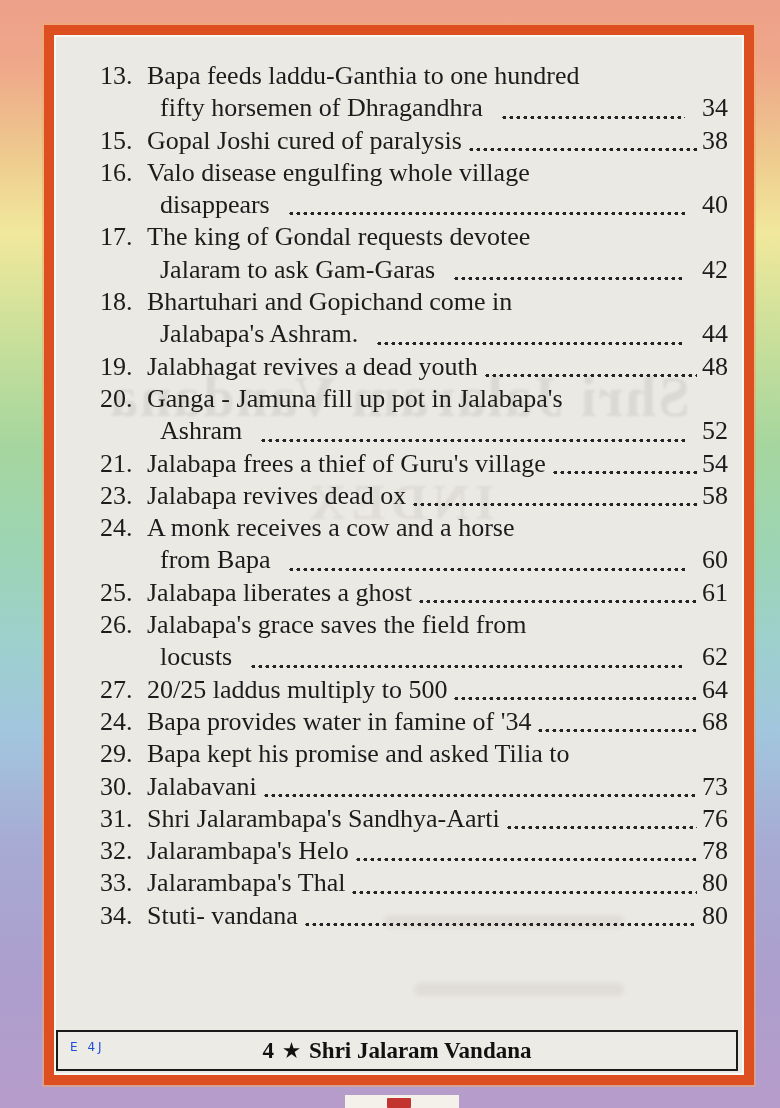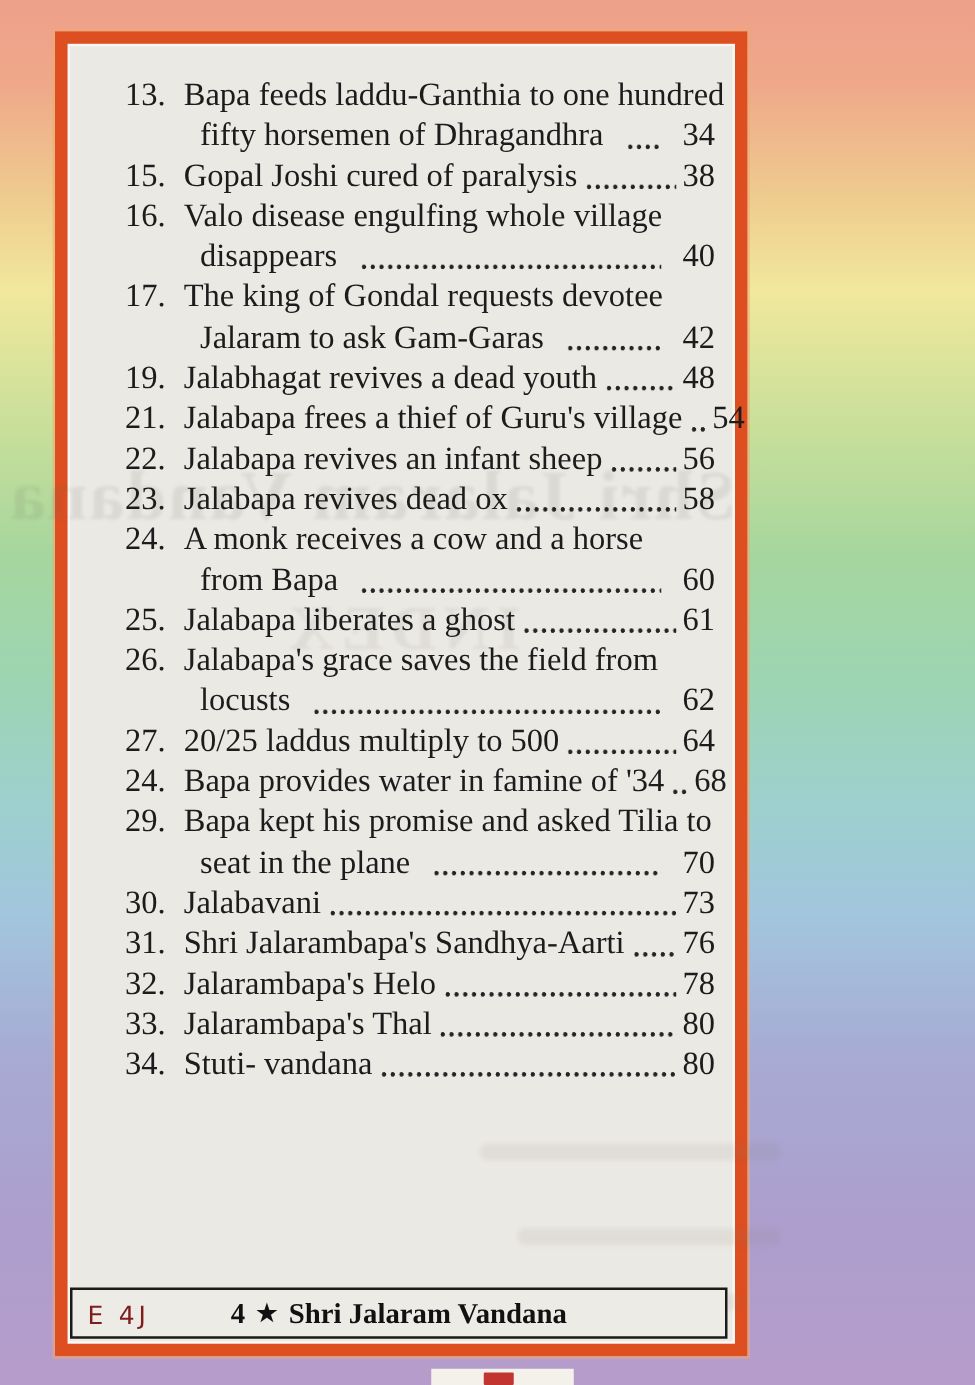--- a/index.html
+++ b/index.html
@@ -26,21 +26,21 @@
       #a2c6de 66%,
       #a7abd4 76%,
       #ac9ecd 88%,
       #b69ccb 100%);
   }
   
   .sheet {
     position: absolute;
     left: 44px;
     top: 25px;
-    width: 554px;
+    width: 710px;
     height: 1060px;
     box-sizing: border-box;
     border: 10px solid #dd4e20;
     box-shadow: 0 0 0 2px rgba(238,170,110,0.55), inset 0 0 0 2px rgba(255,255,252,0.65);
     background:
       radial-gradient(ellipse 420px 260px at 32% 36%, rgba(255,255,255,0.35), transparent 65%),
       repeating-linear-gradient(180deg, rgba(150,145,138,0.05) 0 2px, transparent 2px 27px),
       linear-gradient(180deg, #eeedе9 0%, #ebe9e4 45%, #e9e7e2 100%);
     background-color: #ebe9e4;
   }
@@ -120,23 +120,23 @@
     background: #edebe6;
     display: flex;
     align-items: center;
     justify-content: center;
   }
   .footer-code {
     position: absolute;
     left: 12px;
     top: 8px;
     font-family: "DejaVu Sans", sans-serif;
-    font-size: 20px;
+    font-size: 12px;
     letter-spacing: 3px;
-    color: #7f1d1d;
+    color: #1d4ed8;
   }
   .footer-center {
     font-weight: bold;
     font-size: 23px;
     color: #111;
     display: flex;
     align-items: baseline;
     gap: 9px;
   }
   .footer-center .star { font-size: 19px; position: relative; top: -1px; }
@@ -211,44 +211,58 @@
           <span class="txt">The king of Gondal requests devotee</span>
         </div>
         <div class="row cont">
           <span class="txt">Jalaram to ask Gam-Garas</span>
           <span class="dots"></span>
           <span class="pg">42</span>
         </div>
       </div>
       <div class="entry">
         <div class="row">
+          <span class="num">18.</span>
+          <span class="txt">Bhartuhari and Gopichand come in</span>
+        </div>
+        <div class="row cont">
+          <span class="txt">Jalabapa's  Ashram.</span>
+          <span class="dots"></span>
+          <span class="pg">44</span>
+        </div>
+      </div>
+      <div class="entry">
+        <div class="row">
           <span class="num">19.</span>
           <span class="txt">Jalabhagat revives a dead youth</span>
           <span class="dots"></span>
           <span class="pg">48</span>
         </div>
       </div>
       <div class="entry">
         <div class="row">
+          <span class="num">20.</span>
+          <span class="txt">Ganga - Jamuna fill up pot in Jalabapa's</span>
+        </div>
+        <div class="row cont">
+          <span class="txt">Ashram</span>
+          <span class="dots"></span>
+          <span class="pg">52</span>
+        </div>
+      </div>
+      <div class="entry">
+        <div class="row">
           <span class="num">21.</span>
           <span class="txt">Jalabapa frees a thief of Guru's village</span>
           <span class="dots"></span>
           <span class="pg">54</span>
         </div>
       </div>
       <div class="entry">
         <div class="row">
-          <span class="num">22.</span>
-          <span class="txt">Jalabapa revives an infant sheep</span>
-          <span class="dots"></span>
-          <span class="pg">56</span>
-        </div>
-      </div>
-      <div class="entry">
-        <div class="row">
           <span class="num">23.</span>
           <span class="txt">Jalabapa revives dead ox</span>
           <span class="dots"></span>
           <span class="pg">58</span>
         </div>
       </div>
       <div class="entry">
         <div class="row">
           <span class="num">24.</span>
           <span class="txt">A monk receives a cow and a horse</span>
@@ -291,25 +305,20 @@
           <span class="num">24.</span>
           <span class="txt">Bapa provides water in famine of '34</span>
           <span class="dots"></span>
           <span class="pg">68</span>
         </div>
       </div>
       <div class="entry">
         <div class="row">
           <span class="num">29.</span>
           <span class="txt">Bapa kept his promise and asked Tilia to</span>
-        </div>
-        <div class="row cont">
-          <span class="txt">seat in  the  plane</span>
-          <span class="dots"></span>
-          <span class="pg">70</span>
         </div>
       </div>
       <div class="entry">
         <div class="row">
           <span class="num">30.</span>
           <span class="txt">Jalabavani</span>
           <span class="dots"></span>
           <span class="pg">73</span>
         </div>
       </div>

